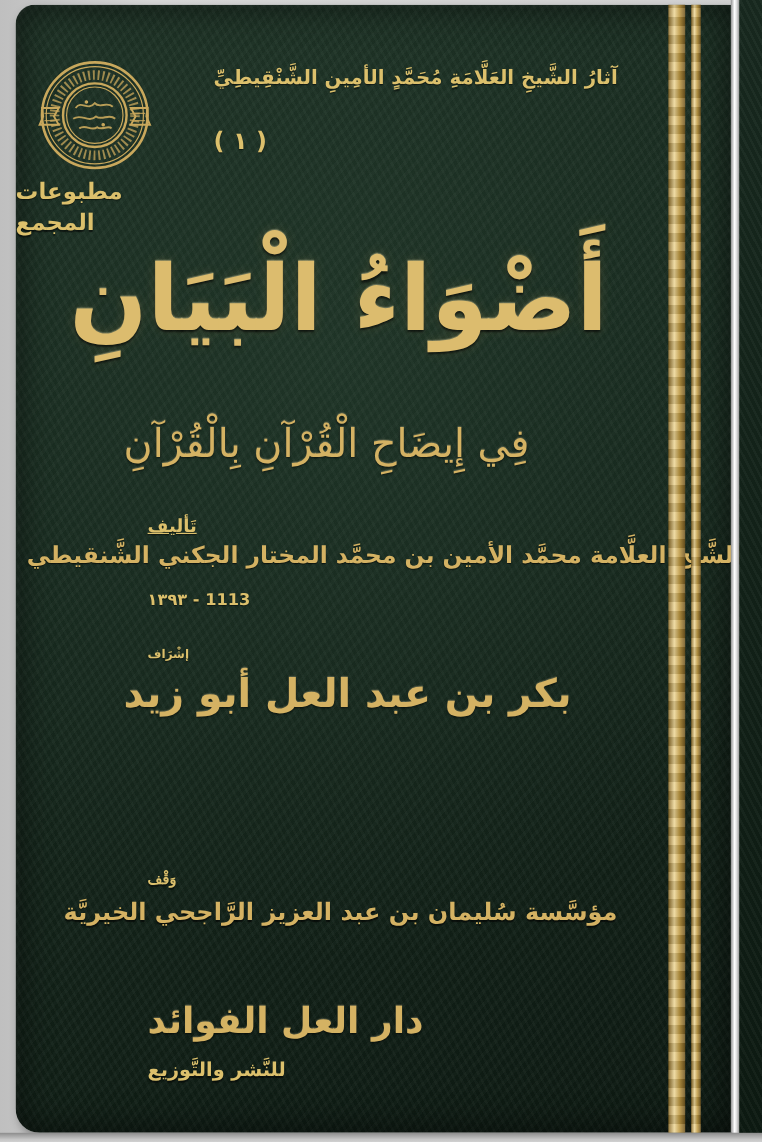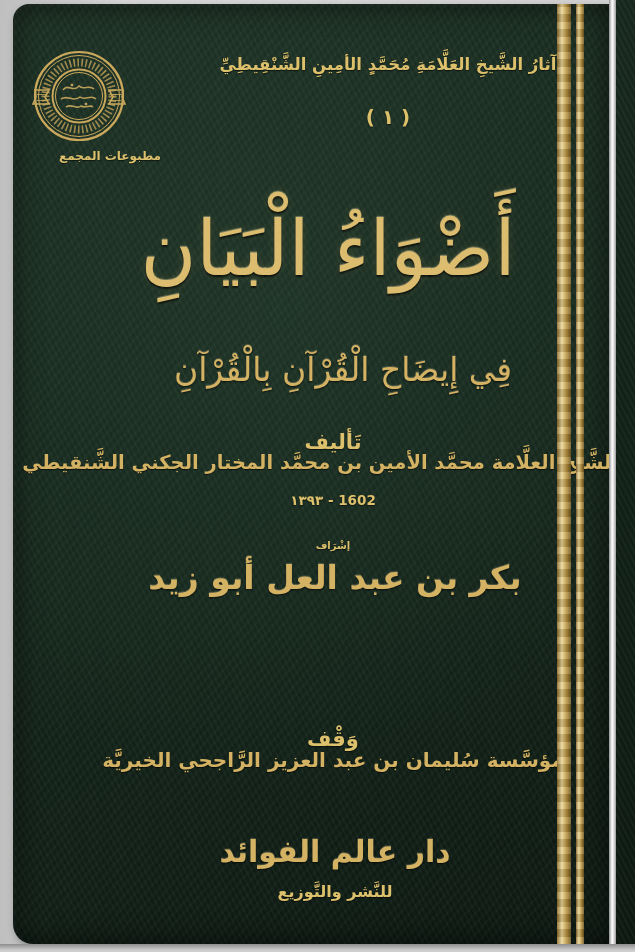--- a/index.html
+++ b/index.html
@@ -45,40 +45,40 @@
     position:absolute;left:616px;top:0;width:19px;height:948px;
     background:
       repeating-linear-gradient(63deg, rgba(255,255,255,.03) 0 2px, rgba(0,0,0,.04) 2px 5px),
       linear-gradient(180deg,#18291f,var(--color-green_dark));
   }
   .bottom-shadow{
     position:absolute;left:0;top:944px;width:635px;height:8px;
     background:linear-gradient(180deg,#8c8c8c,#c7c7c7 70%,#d2d2d2);
   }
   
-  .blk{position:absolute;text-align:center;color:var(--color-gold);line-height:1.35;}
+  .blk{position:absolute;text-align:left;color:var(--color-gold);line-height:1.35;}
   .gold-small{color:#dcc06c;text-shadow:0 1px 1px rgba(0,0,0,.55);}
   .series{left:165px;top:50px;width:420px;font-size:16.5px;font-weight:bold;letter-spacing:.2px;}
   .volnum{left:165px;top:100px;width:420px;font-size:20px;font-weight:bold;}
-  .seal-caption{left:0;top:144px;width:132px;font-size:12px;font-weight:bold;margin-left:31px;}
+  .seal-caption{left:0;top:144px;width:132px;font-size:19px;font-weight:bold;}
   .main-title{
-    left:45px;top:186px;width:540px;font-size:76px;font-weight:normal;line-height:1.55;
+    left:45px;top:186px;width:540px;font-size:76px;font-weight:bold;line-height:1.55;
     color:#dcbc6e;
     text-shadow:0 2px 2px rgba(0,0,0,.65), 0 -1px 1px rgba(255,240,190,.35), 0 0 10px rgba(212,178,99,.18);
   }
   .subtitle{left:90px;top:344px;width:480px;font-size:33px;font-weight:normal;
     text-shadow:0 1px 2px rgba(0,0,0,.6), 0 -1px 1px rgba(255,240,190,.25);}
-  .taleef{left:110px;top:424px;width:420px;font-size:21px;font-weight:bold;}
+  .taleef{left:110px;top:424px;width:420px;font-size:15px;font-weight:bold;text-decoration:underline;}
   .author{left:15px;top:446px;width:590px;font-size:19.5px;font-weight:bold;white-space:nowrap;
     text-shadow:0 1px 1px rgba(0,0,0,.6);}
   .dates{left:110px;top:487px;width:420px;font-size:13.5px;font-weight:bold;direction:rtl;}
   .ishraf{left:110px;top:535px;width:420px;font-size:10px;font-weight:bold;}
   .supervisor{left:90px;top:552px;width:464px;font-size:33px;font-weight:bold;
     text-shadow:0 1px 2px rgba(0,0,0,.6), 0 -1px 1px rgba(255,240,190,.25);}
-  .waqf{left:110px;top:721px;width:420px;font-size:21px;font-weight:bold;}
+  .waqf{left:110px;top:721px;width:420px;font-size:12px;font-weight:bold;font-family:Liberation Serif, serif;}
   .foundation{left:40px;top:743px;width:560px;font-size:20px;font-weight:bold;white-space:nowrap;
     text-shadow:0 1px 1px rgba(0,0,0,.6);}
   .publisher{left:110px;top:828px;width:424px;font-size:30px;font-weight:bold;
     text-shadow:0 1px 2px rgba(0,0,0,.6), 0 -1px 1px rgba(255,240,190,.25);}
   .tagline{left:110px;top:877px;width:424px;font-size:16px;font-weight:bold;}
   
   .seal{position:absolute;left:10px;top:44px;width:112px;height:102px;}
 </style>
 </head>
 <body>
@@ -113,31 +113,31 @@
     <div class="blk gold-small volnum">( ١ )</div>
 
     <div class="blk main-title" dir="rtl">أَضْوَاءُ الْبَيَانِ</div>
 
     <div class="blk subtitle" dir="rtl">فِي إِيضَاحِ الْقُرْآنِ بِالْقُرْآنِ</div>
 
     <div class="blk gold-small taleef">تَأليف</div>
 
     <div class="blk author" dir="rtl">الشَّيخ العلَّامة محمَّد الأمين بن محمَّد المختار الجكني الشَّنقيطي</div>
 
-    <div class="blk gold-small dates">1602 - ١٣٩٣</div>
+    <div class="blk gold-small dates">1113 - ١٣٩٣</div>
 
     <div class="blk gold-small ishraf">إشْرَاف</div>
 
     <div class="blk supervisor" dir="rtl">بكر بن عبد العل أبو زيد</div>
 
     <div class="blk gold-small waqf">وَقْف</div>
 
     <div class="blk foundation" dir="rtl">مؤسَّسة سُليمان بن عبد العزيز الرَّاجحي الخيريَّة</div>
 
-    <div class="blk publisher" dir="rtl">دار عالم الفوائد</div>
+    <div class="blk publisher" dir="rtl">دار العل الفوائد</div>
 
     <div class="blk gold-small tagline" dir="rtl">للنَّشر والتَّوزيع</div>
 
     <div class="gold-stripe stripe-a"></div>
     <div class="gold-stripe stripe-b"></div>
   </div>
 
   <div class="page-edge"></div>
   <div class="right-sliver"></div>
   <div class="bottom-shadow"></div>

